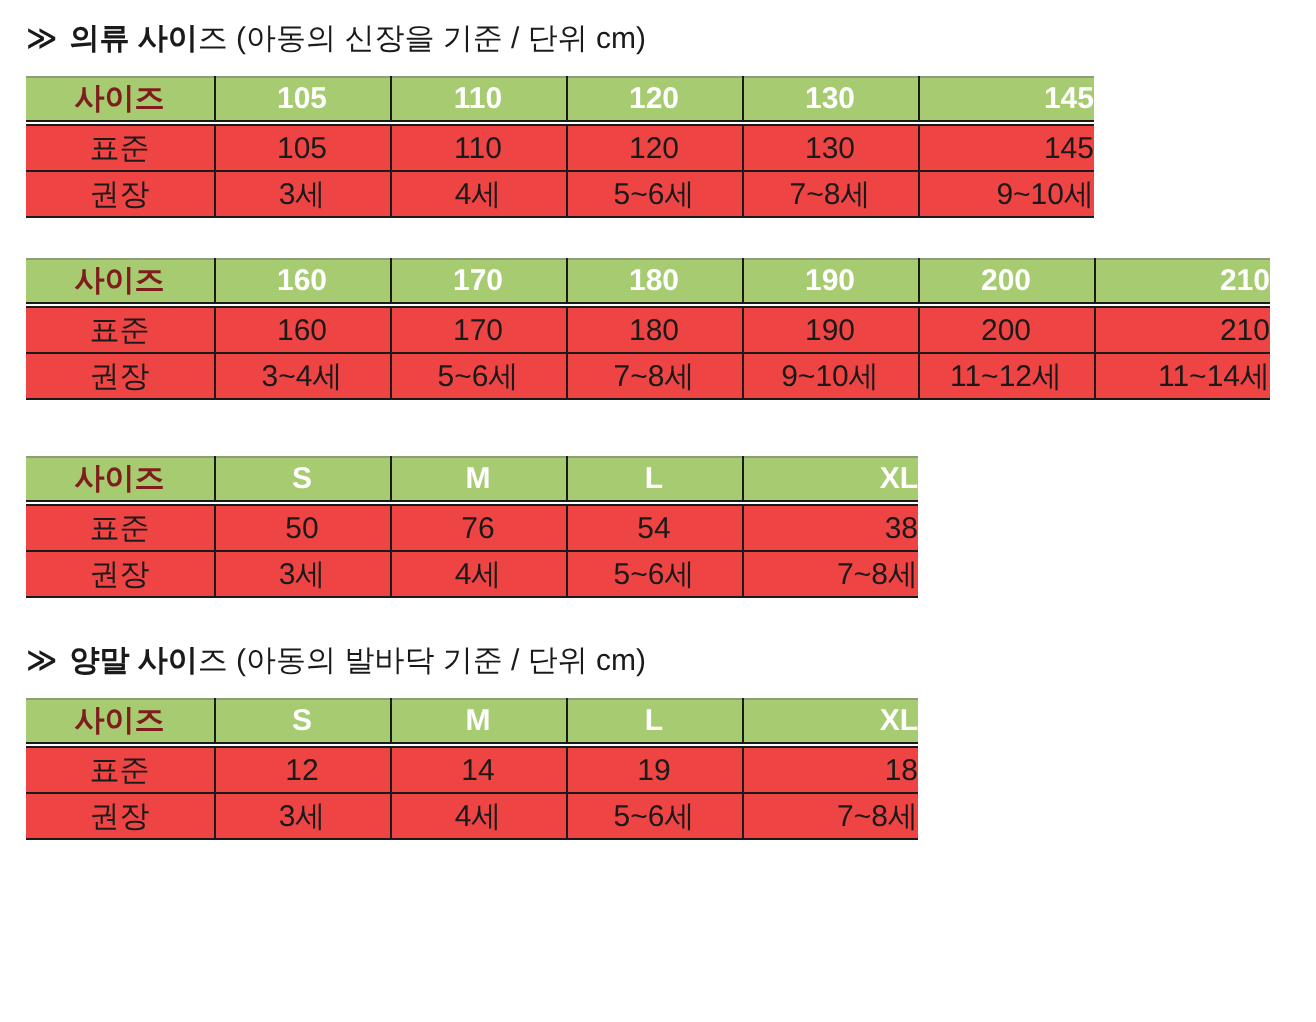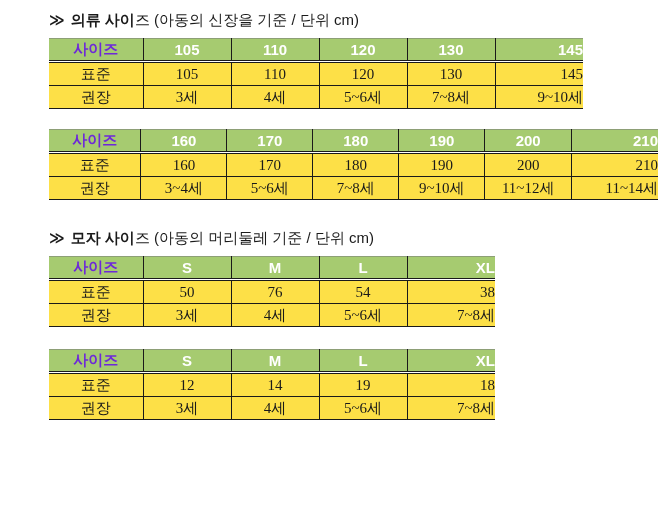--- a/index.html
+++ b/index.html
@@ -3,21 +3,21 @@
 <meta charset="utf-8">
 <style>
   html, body { margin: 0; padding: 0; }
   body {
     width: 658px; height: 511px;
     background: #ffffff;
     font-family: "Liberation Sans", "DejaVu Sans", sans-serif;
     color: #1a1a1a;
     overflow: hidden;
   }
-  .page { padding: 10px 0 0 13px; margin-left: 36px; }
+  .page { padding: 10px 0 0 13px; }
 
   .section-title {
     font-size: 15px;
     line-height: 20px;
     margin-bottom: 8px;
     white-space: nowrap;
   }
   .marker { font-weight: bold; margin-right: 7px; letter-spacing: -1px; }
   .t-bold { font-weight: bold; }
   .t-rest { font-weight: normal; }
@@ -44,27 +44,26 @@
   .size-table th:last-child,  .size-table td:last-child  { border-right: none; text-align: right; }
 
   .size-table th {
     background: #a6cb70;
     color: #ffffff;
     font-weight: bold;
     height: 21px;
     border-top: 1px solid #8d9f76;
     border-bottom: 3px double #1a1a1a;
   }
-  .size-table th.label-head { color: #6d28d9; }
+  .size-table th.label-head { color: #7f1d1d; }
 
   .size-table td {
     height: 22px;
     border-bottom: 1px solid #1a1a1a;
-    background: #fde047;
-    font-family: Liberation Serif, serif;
+    background: #ef4444;
   }
   .size-table td.row-label { font-weight: normal; }
 
   .sec-1 { margin-top: 0; }
   .sec-2 { margin-top: 20px; }
   .sec-3 { margin-top: 28px; }
   .sec-4 { margin-top: 22px; }
 </style>
 </head>
 <body>
@@ -150,23 +149,20 @@
         <td>7~8세</td>
         <td>9~10세</td>
         <td>11~12세</td>
         <td>11~14세</td>
       </tr>
     </tbody>
       </table>
   </div>
 
   <div class="section sec-3">
-    <div class="section-title">
-      <span class="marker">≫</span><span class="t-bold">모자 사이</span><span class="t-rest">즈 (아동의 머리둘레 기준 / 단위 cm)</span>
-    </div>
     <table class="size-table">
       <colgroup>
           <col class="c-label">
           <col class="c-data">
           <col class="c-data">
           <col class="c-data">
           <col class="c-data">
         </colgroup>
       <tbody>
           <tr>
@@ -188,20 +184,23 @@
         <td>3세</td>
         <td>4세</td>
         <td>5~6세</td>
         <td>7~8세</td>
       </tr>
     </tbody>
       </table>
   </div>
 
   <div class="section sec-4">
+    <div class="section-title">
+      <span class="marker">≫</span><span class="t-bold">양말 사이</span><span class="t-rest">즈 (아동의 발바닥 기준 / 단위 cm)</span>
+    </div>
     <table class="size-table">
       <colgroup>
           <col class="c-label">
           <col class="c-data">
           <col class="c-data">
           <col class="c-data">
           <col class="c-data">
         </colgroup>
       <tbody>
           <tr>

